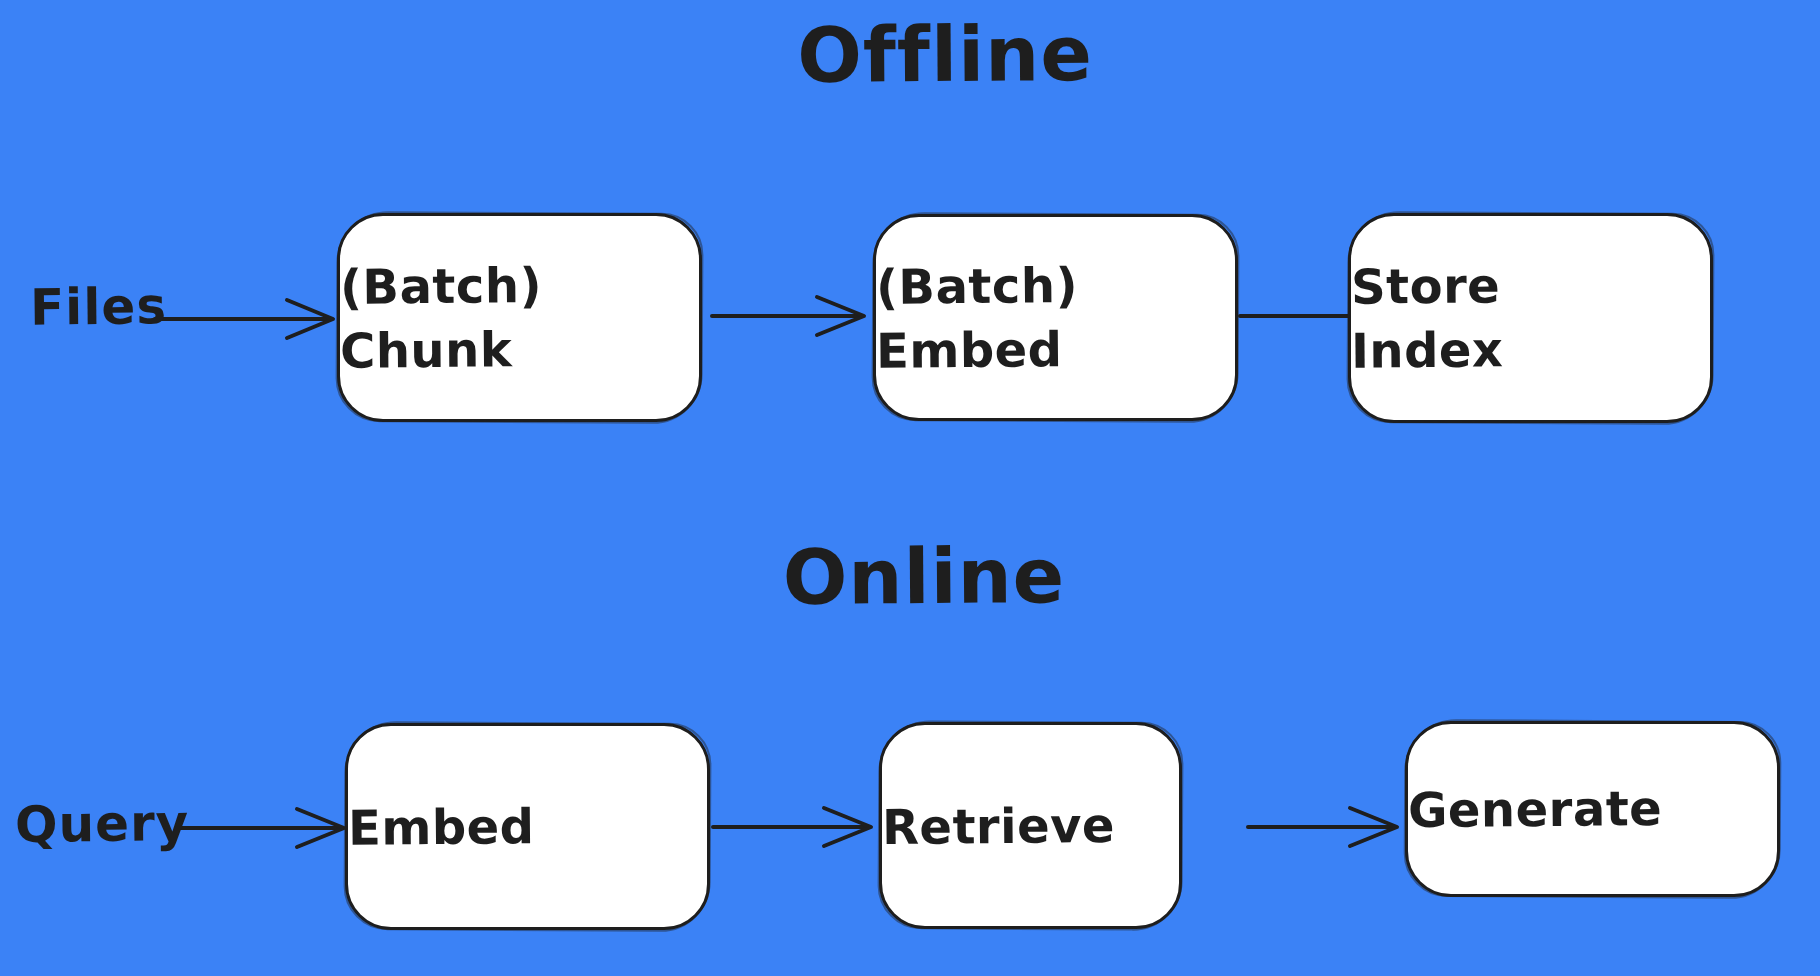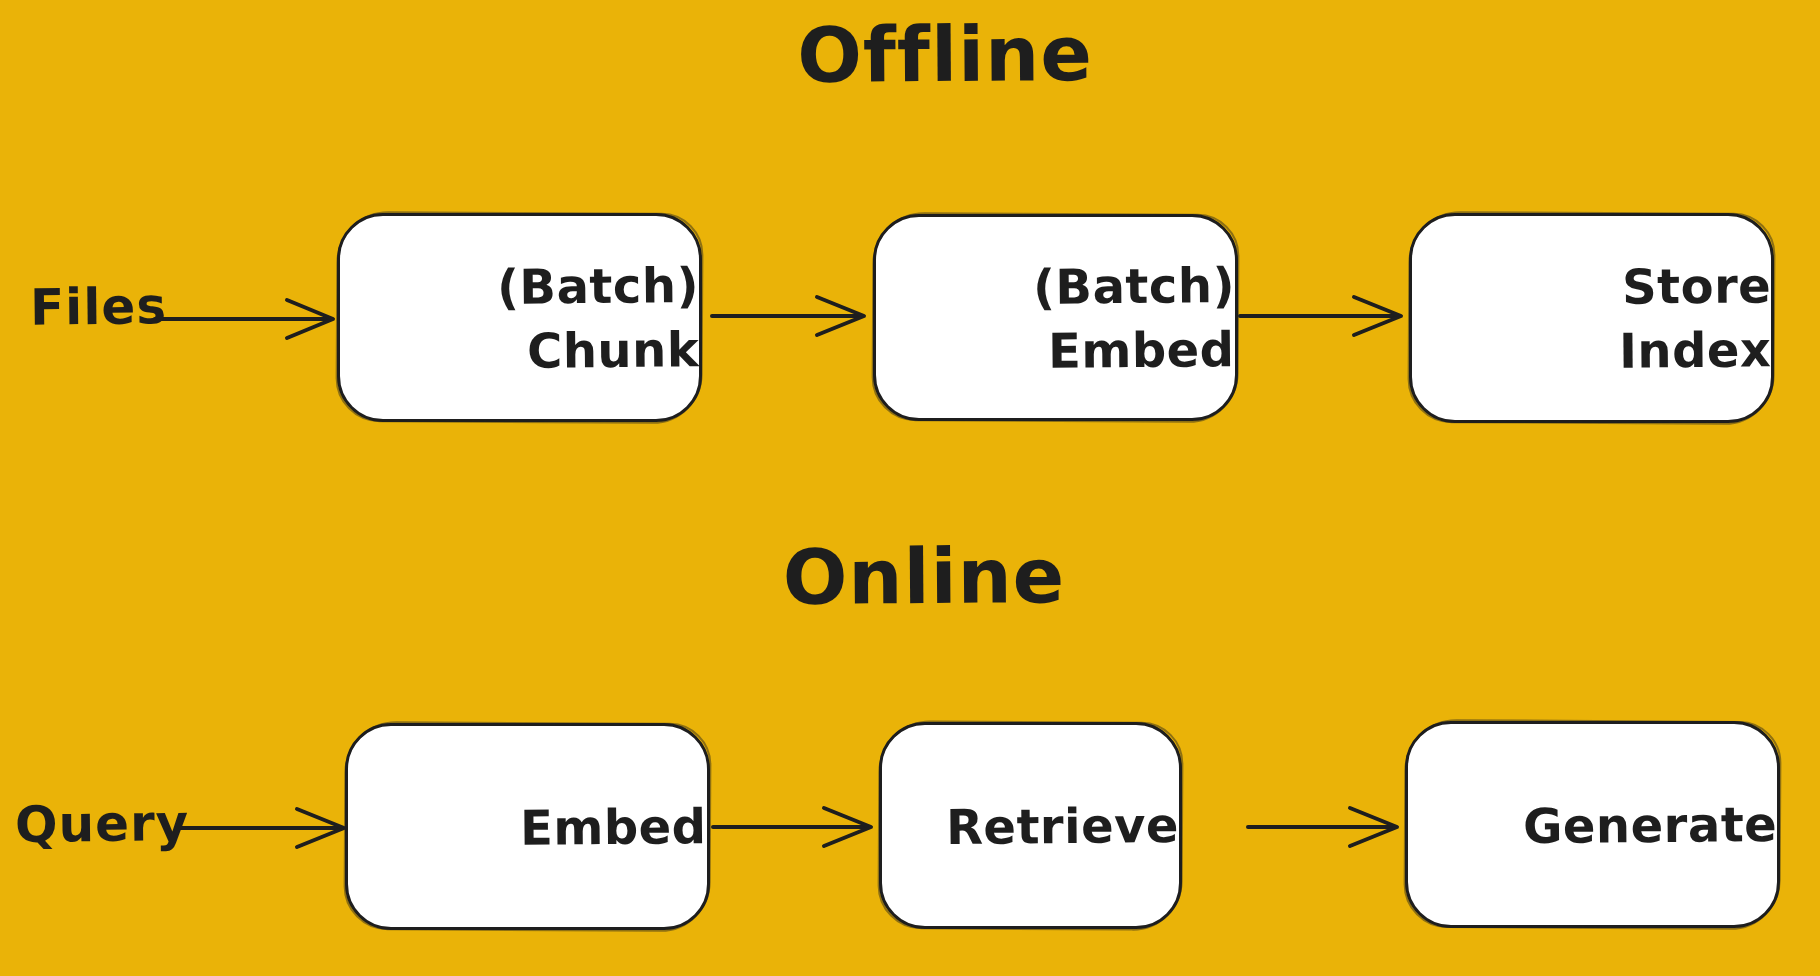--- a/index.html
+++ b/index.html
@@ -1,21 +1,21 @@
 <!DOCTYPE html>
 <html><head>
 <meta charset="utf-8">
 <style>
   :root { --ink: #1e1e1e; }
   html, body { margin: 0; padding: 0; background: #ffffff; }
   .canvas {
     position: relative;
     width: 1820px;
     height: 976px;
-    background: #eab308;
+    background: #3b82f6;
     overflow: hidden;
     font-family: "DejaVu Sans", "Liberation Sans", sans-serif;
     color: var(--ink);
   }
   svg.arrows {
     position: absolute;
     inset: 0;
     width: 1820px;
     height: 976px;
   }
@@ -49,21 +49,21 @@
   .label-files { left: 30px; top: 278px; }
   .label-query { left: 15px; top: 795px; }
   .node {
     position: absolute;
     box-sizing: border-box;
     background: #ffffff;
     border: 3px solid var(--ink);
     border-radius: 46px;
     display: flex;
     flex-direction: column;
-    align-items: flex-end;
+    align-items: flex-start;
     justify-content: center;
     text-align: center;
     font-size: 48px;
     font-weight: 600;
     letter-spacing: 0.5px;
     line-height: 64px;
   }
   
   .node::after {
     content: "";
@@ -71,25 +71,25 @@
     inset: -4px;
     border: 2px solid rgba(30,30,30,0.45);
     border-radius: 52px 42px 50px 44px;
     transform: rotate(0.35deg);
     pointer-events: none;
   }
   .node span { display: block; transform: rotate(-0.5deg); }
   
   .n1 { left: 337px;  top: 213px; width: 365px; height: 209px; }
   .n2 { left: 873px;  top: 214px; width: 365px; height: 207px; }
-  .n3 { left: 1409px; top: 213px; width: 365px; height: 210px; }
+  .n3 { left: 1348px; top: 213px; width: 365px; height: 210px; }
   
   .n4 { left: 345px;  top: 723px; width: 365px; height: 207px; }
   .n5 { left: 879px;  top: 722px; width: 303px; height: 207px; }
-  .n6 { left: 1405px; top: 721px; width: 375px; height: 207px; }
+  .n6 { left: 1405px; top: 721px; width: 375px; height: 176px; }
 </style>
 </head>
 <body>
 
 <div class="canvas">
 
   <svg class="arrows" viewBox="0 0 1820 976" aria-hidden="true">
 
     <g>
       <line x1="155" y1="319" x2="330" y2="319"></line>

